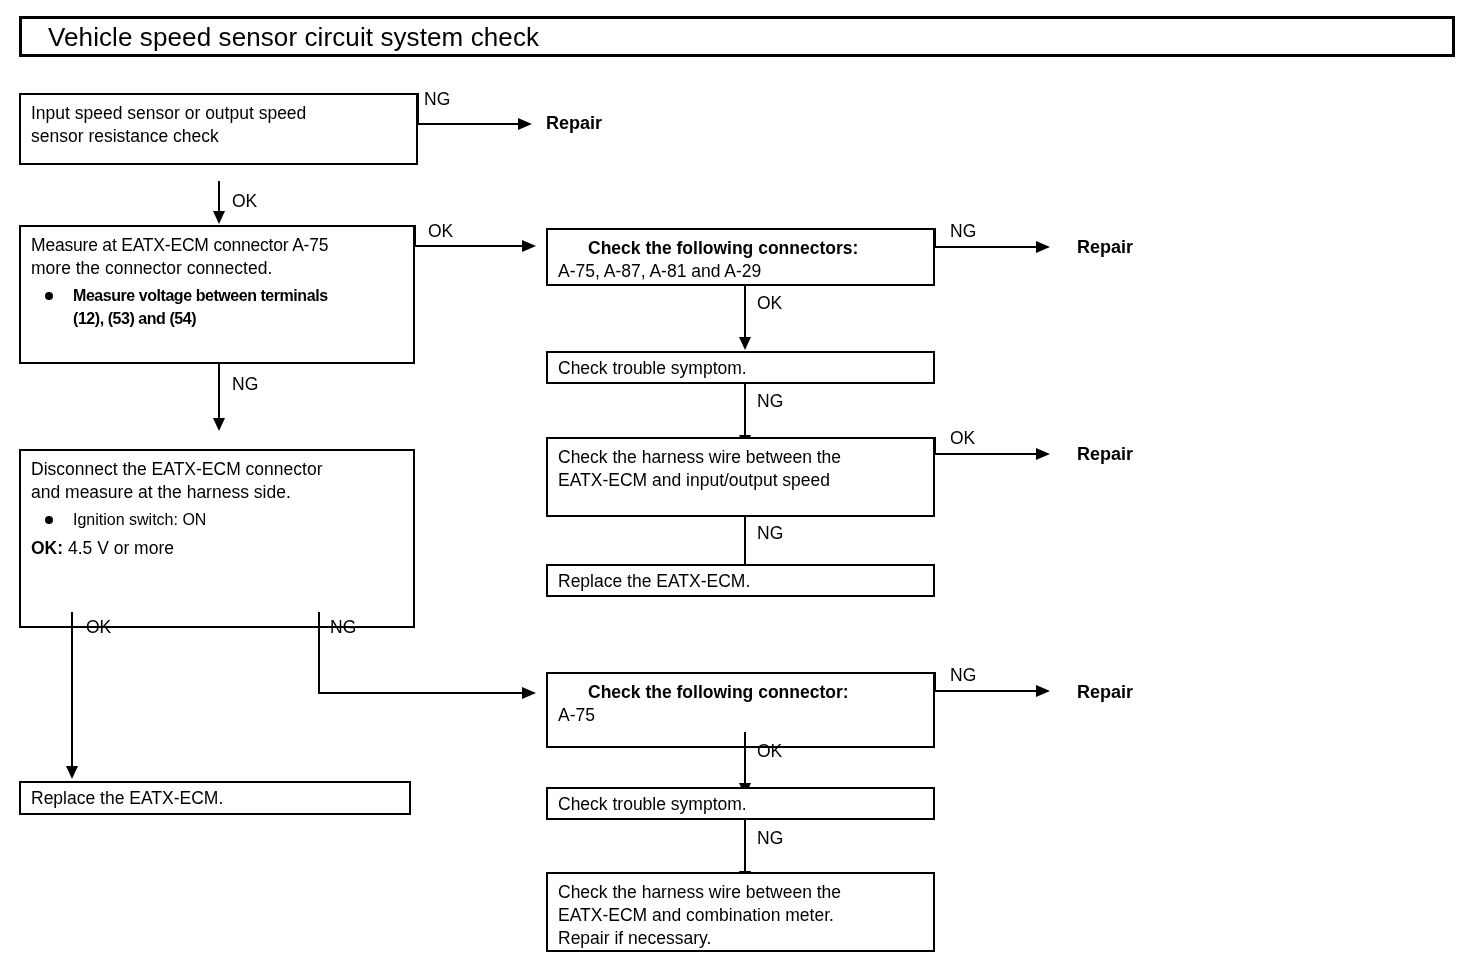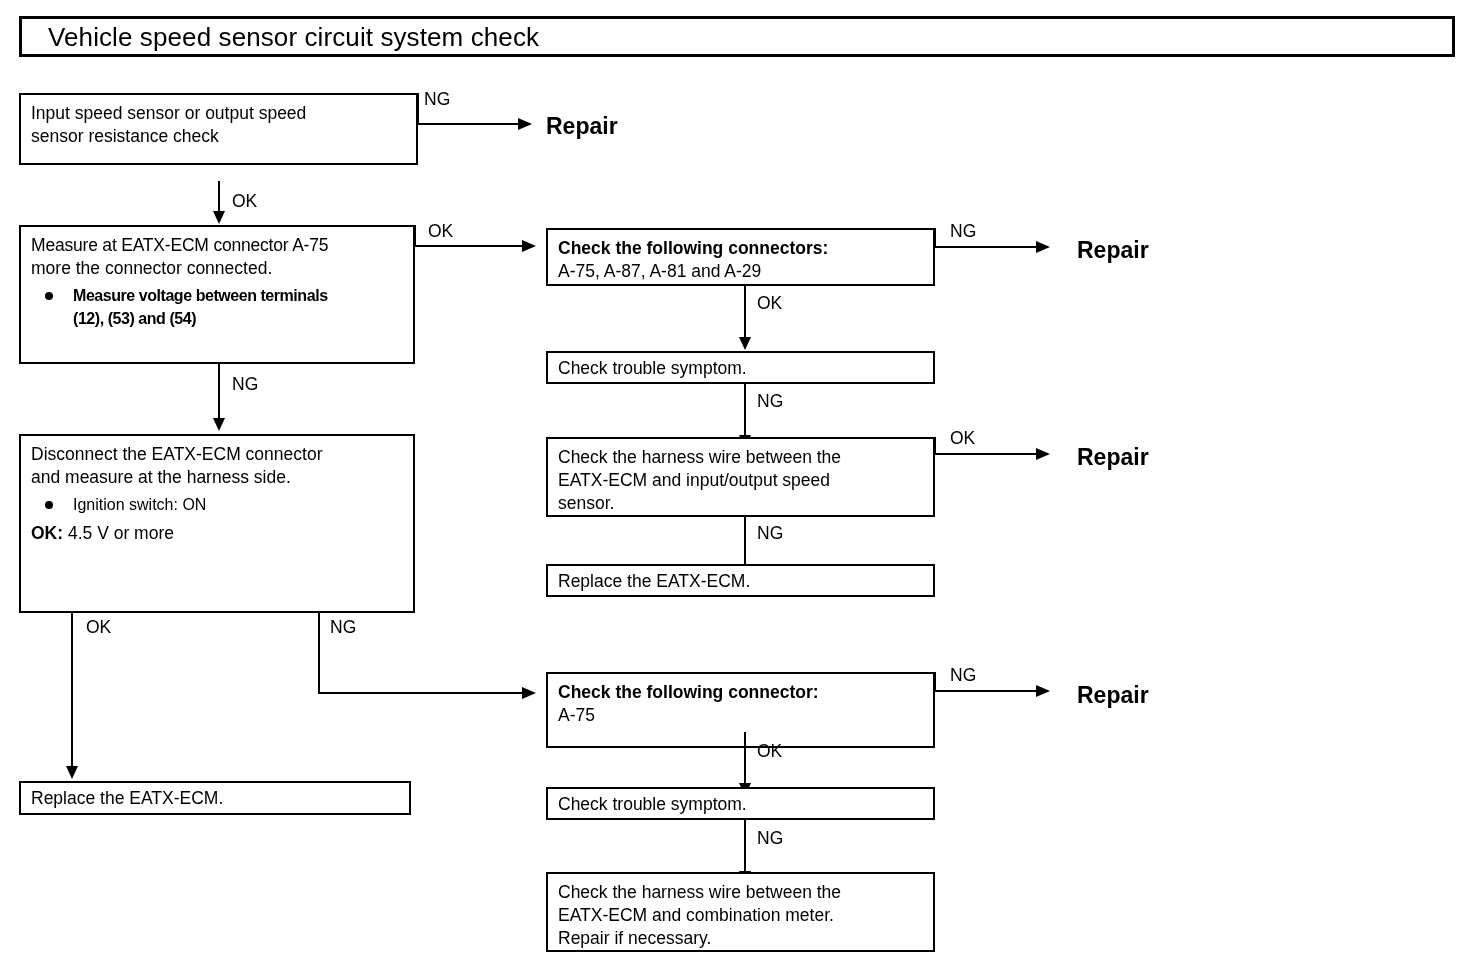--- a/index.html
+++ b/index.html
@@ -49,21 +49,21 @@
     position: absolute;
     left: 10px;
     right: 6px;
     top: 7px;
   }
   .line {
     font-size: 17.5px;
     line-height: 23px;
     white-space: nowrap;
   }
-  .line.bold { font-weight: bold; }
+  .line.bold { font-weight: bold; margin-left: 30px; }
   .line.tight { letter-spacing: -0.2px; }
 
   .bullet-row {
     position: relative;
     padding-left: 42px;
     margin-top: 4px;
   }
   .bullet-row .dot {
     position: absolute;
     left: 14px;
@@ -122,21 +122,21 @@
   .edge-label {
     position: absolute;
     font-size: 17.5px;
     line-height: 19px;
     white-space: nowrap;
   }
 
   
   .terminal {
     position: absolute;
-    font-size: 23px;
+    font-size: 18px;
     font-weight: bold;
     white-space: nowrap;
   }
 </style>
 </head>
 <body>
 
 <div id="page">
 
   <div class="title-bar">
@@ -174,21 +174,21 @@
 
   <div class="vline" style="left:414px; top:225px; height:22px;"></div>
   <div class="hline" style="left:414px; top:245px; width:110px;"></div>
   <div class="arrow-right" style="left:522px; top:240px;"></div>
   <div class="edge-label" style="left:428px; top:222px;">OK</div>
 
   <div class="vline" style="left:218px; top:364px; height:55px;"></div>
   <div class="arrow-down" style="left:213px; top:418px;"></div>
   <div class="edge-label" style="left:232px; top:375px;">NG</div>
 
-  <div class="box" style="left:19px; top:434px; width:396px; height:179px;">
+  <div class="box" style="left:19px; top:449px; width:396px; height:179px;">
     <div class="body">
       <div class="line">Disconnect the EATX-ECM connector</div>
       <div class="line">and  measure  at  the  harness  side.</div>
       <div class="bullet-row">
         <span class="dot"></span>
         <div class="btext">Ignition switch: ON</div>
       </div>
       <div class="okline"><b>OK:</b><span> 4.5  V  or  more</span></div>
     </div>
   </div>
@@ -232,21 +232,20 @@
   </div>
 
   <div class="vline" style="left:744px; top:384px; height:52px;"></div>
   <div class="arrow-down" style="left:739px; top:435px;"></div>
   <div class="edge-label" style="left:757px; top:392px;">NG</div>
 
   <div class="box" style="left:546px; top:437px; width:389px; height:80px;">
     <div class="body">
       <div class="line">Check the harness wire between the</div>
       <div class="line">EATX-ECM  and  input/output  speed</div>
-      <div class="line">sensor.</div>
     </div>
   </div>
 
   <div class="vline" style="left:934px; top:437px; height:18px;"></div>
   <div class="hline" style="left:934px; top:453px; width:104px;"></div>
   <div class="arrow-right" style="left:1036px; top:448px;"></div>
   <div class="edge-label" style="left:950px; top:429px;">OK</div>
   <div class="terminal" style="left:1077px; top:444px;">Repair</div>
 
   <div class="vline" style="left:744px; top:517px; height:48px;"></div>

